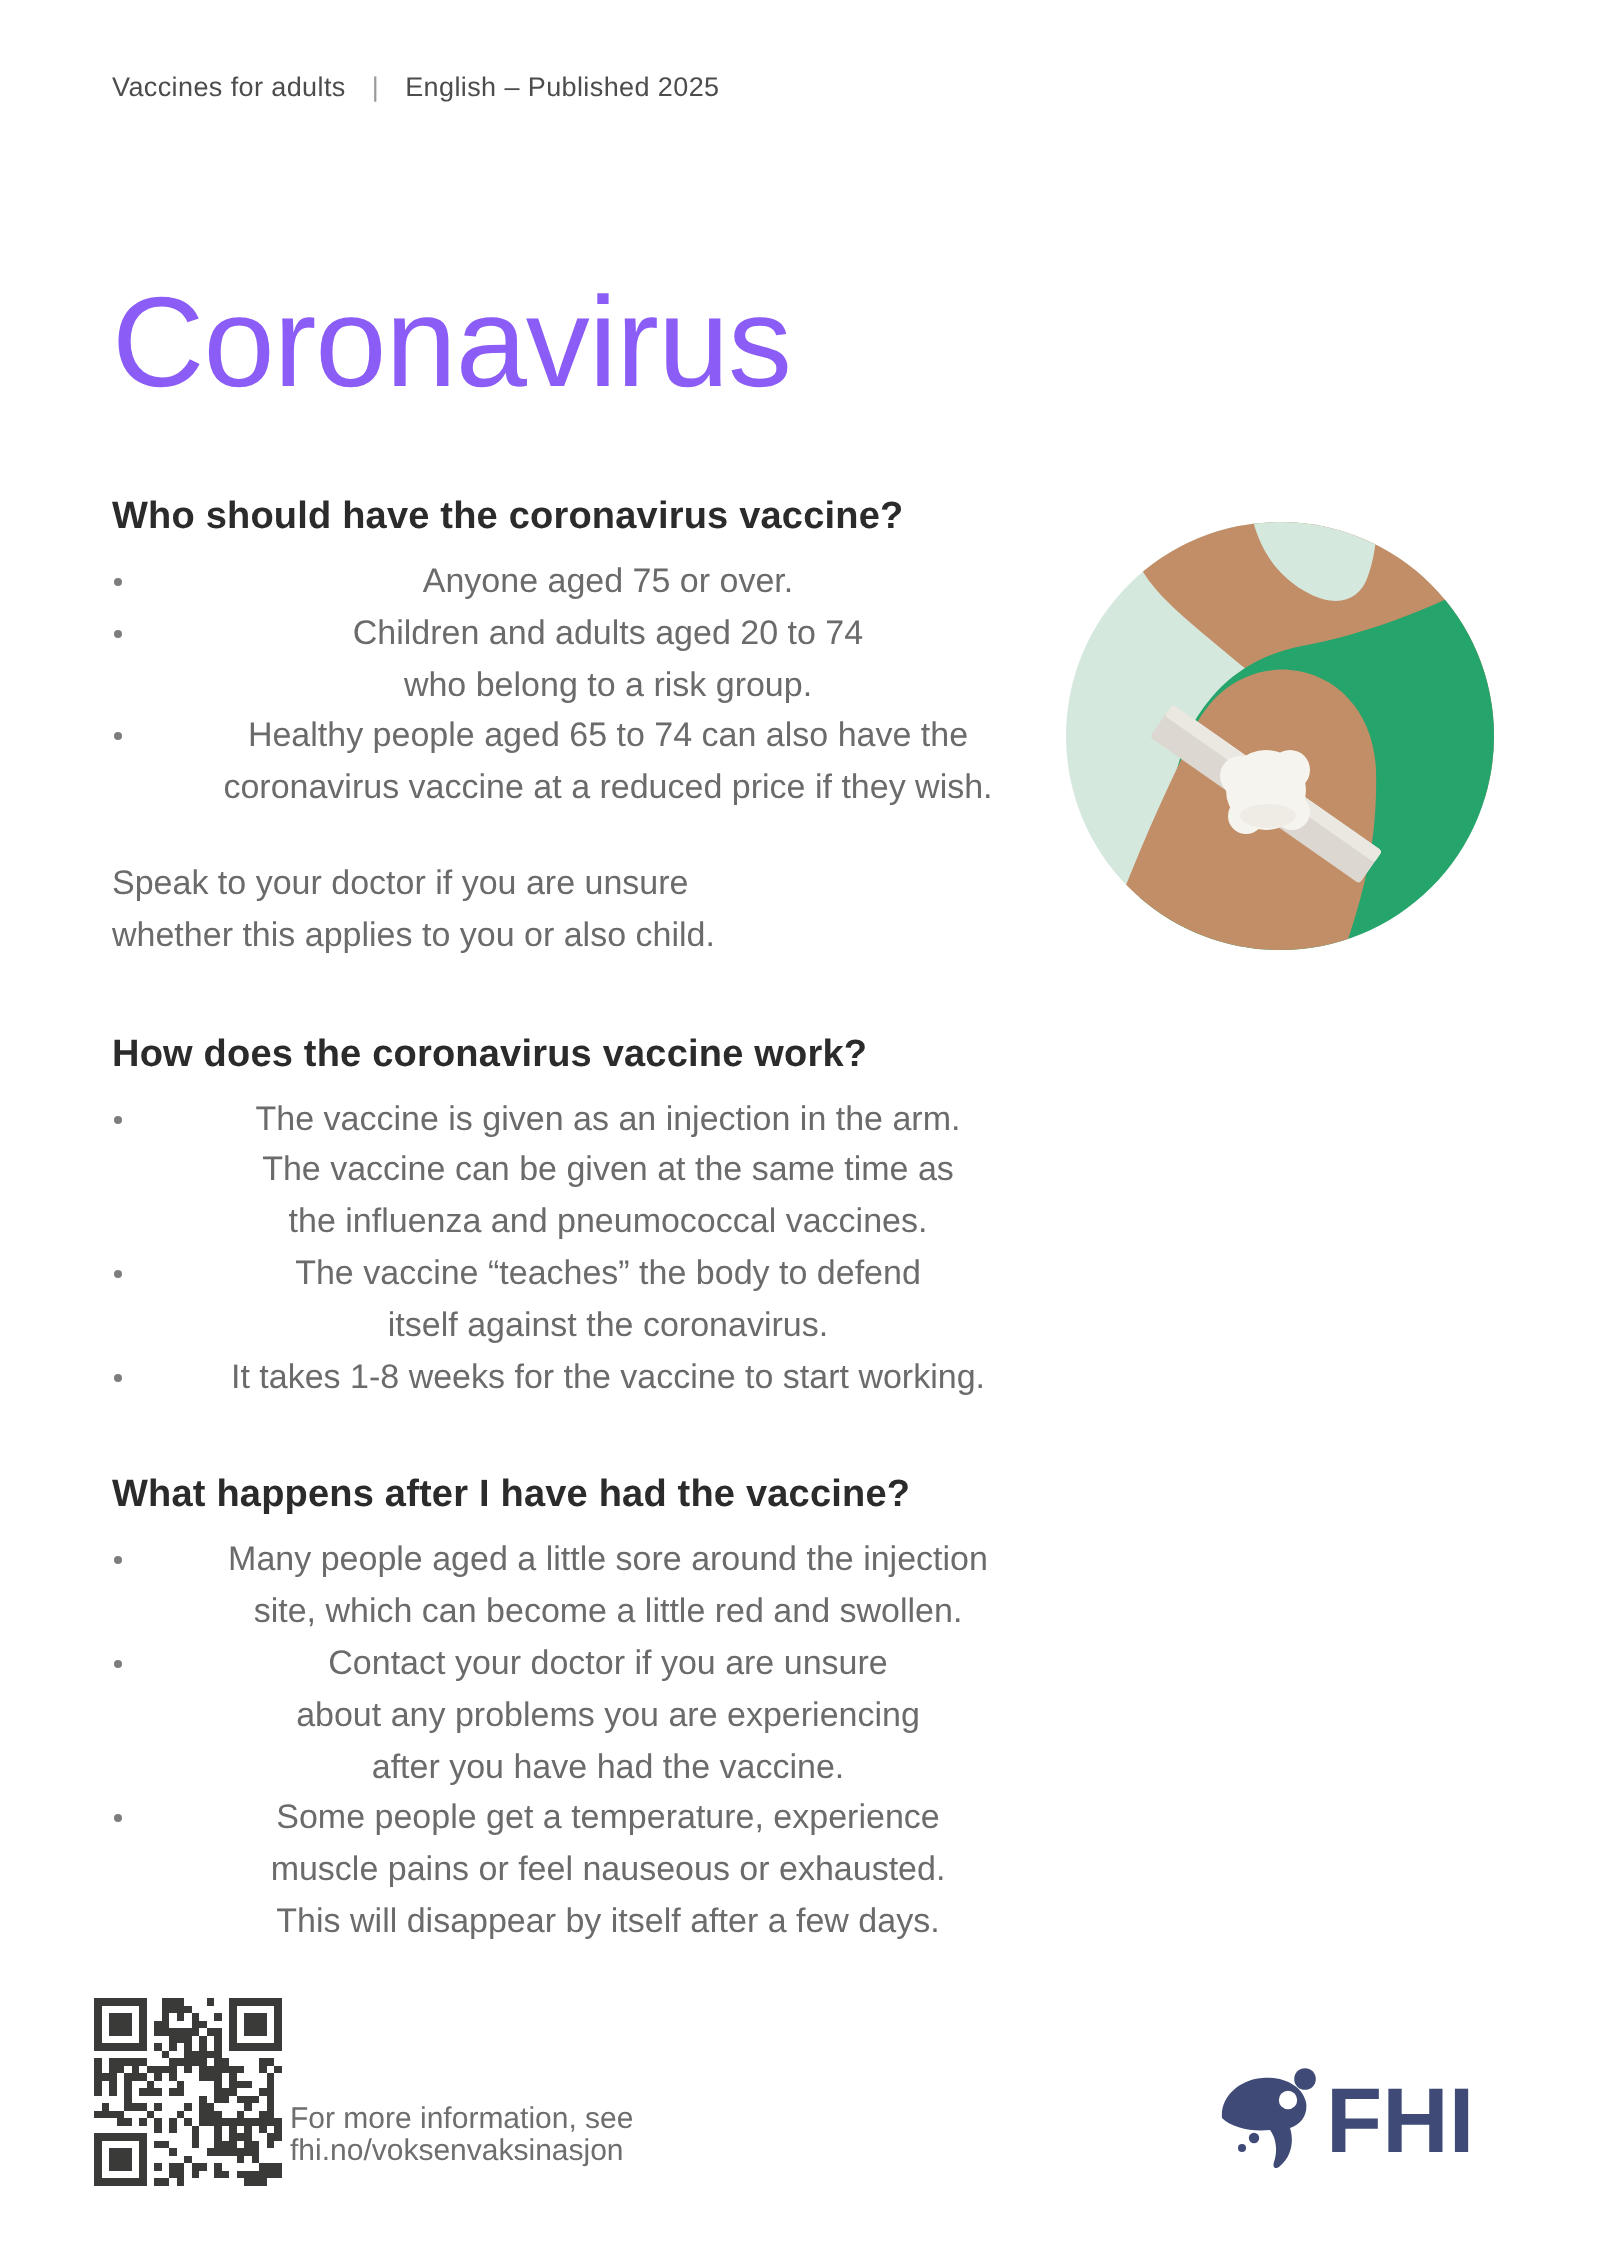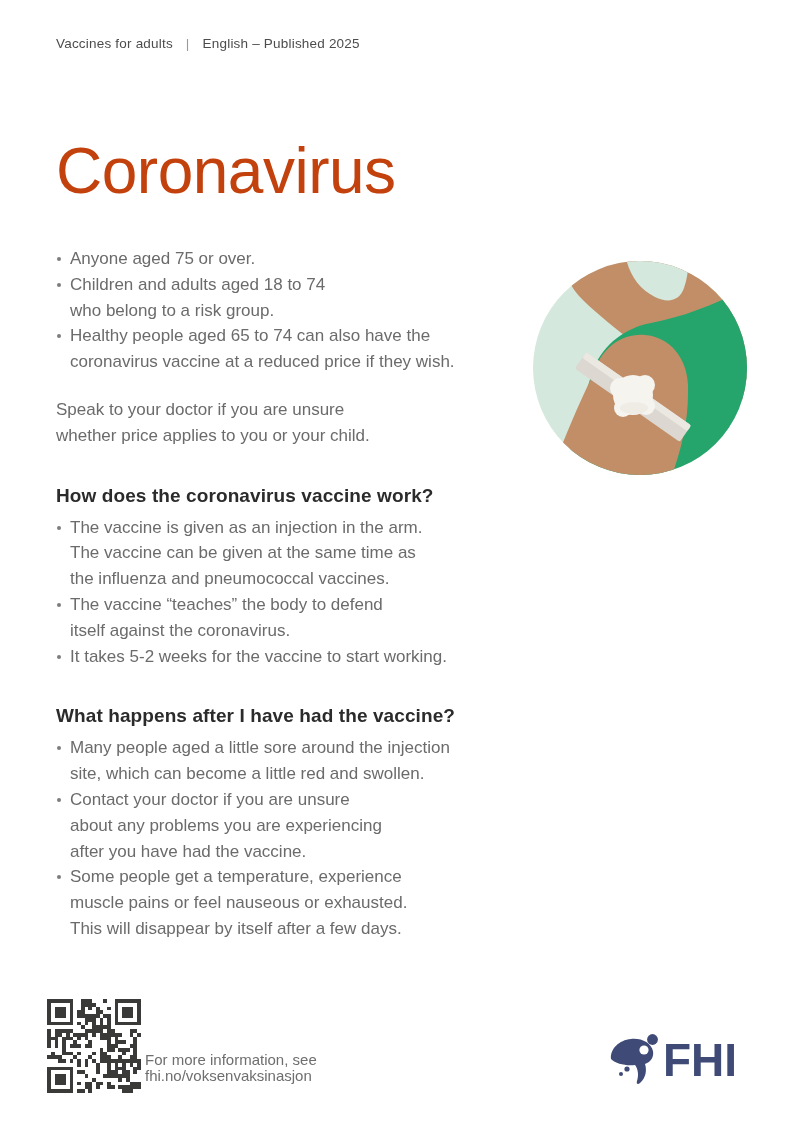--- a/index.html
+++ b/index.html
@@ -5,27 +5,27 @@
   html,body{margin:0;padding:0;background:#ffffff;}
   #page{position:relative;width:800px;height:1131px;background:#ffffff;overflow:hidden;
         font-family:"Liberation Sans",sans-serif;}
 
   
   .meta{position:absolute;left:56px;top:36px;font-size:13.5px;color:#4c4c4c;letter-spacing:.2px;}
   .meta .sep{color:#9a9a9a;margin:0 13px;}
 
   
   h1{position:absolute;left:56px;top:139px;margin:0;font-size:64px;line-height:1;
-     font-weight:500;color:#c2410c;letter-spacing:-.5px;}
+     font-weight:500;color:#8b5cf6;letter-spacing:-.5px;}
 
   
   .content{position:absolute;left:56px;top:246px;width:482px;}
   section+section{margin-top:34px;}
   h2{margin:0 0 6px 0;font-size:19px;line-height:26px;font-weight:700;color:#2b2b2b;letter-spacing:.1px;}
-  ul{margin:0;padding:0;list-style:none;}
+  ul{margin:0;padding:0;list-style:none;text-align:center;}
   li{position:relative;padding-left:14px;font-size:17px;line-height:25.8px;color:#6b6b6b;white-space:pre-line;}
   li::before{content:"";position:absolute;left:1px;top:11px;width:4px;height:4px;border-radius:50%;background:#7d7d7d;}
   .note{margin:22px 0 0 0;font-size:17px;line-height:25.8px;color:#6b6b6b;white-space:pre-line;}
 
   
   .illustration{position:absolute;left:533px;top:261px;width:214px;height:214px;margin:0;}
 
   
   .qr{position:absolute;left:47px;top:999px;width:94px;height:94px;}
   .info{position:absolute;left:145px;top:1052px;font-size:15px;line-height:15.5px;color:#6e6e6e;}
@@ -74,40 +74,41 @@
           <circle cx="90" cy="147" r="9"></circle>
         </g>
         <ellipse cx="101" cy="147" rx="14" ry="6" fill="#e9e5de" opacity="0.55"></ellipse>
       </g>
     </svg>
   </figure>
 
   <main class="content">
 
     <section>
+      <h2>Who should have the coronavirus vaccine?</h2>
       <ul>
         <li>Anyone aged 75 or over.</li>
-        <li>Children and adults aged 18 to 74
+        <li>Children and adults aged 20 to 74
 who belong to a risk group.</li>
         <li>Healthy people aged 65 to 74 can also have the
 coronavirus vaccine at a reduced price if they wish.</li>
       </ul>
       <p class="note">Speak to your doctor if you are unsure
-whether price applies to you or your child.</p>
+whether this applies to you or also child.</p>
     </section>
 
     <section>
       <h2>How does the coronavirus vaccine work?</h2>
       <ul>
         <li>The vaccine is given as an injection in the arm.
 The vaccine can be given at the same time as
 the influenza and pneumococcal vaccines.</li>
         <li>The vaccine “teaches” the body to defend
 itself against the coronavirus.</li>
-        <li>It takes 5-2 weeks for the vaccine to start working.</li>
+        <li>It takes 1-8 weeks for the vaccine to start working.</li>
       </ul>
     </section>
 
     <section>
       <h2>What happens after I have had the vaccine?</h2>
       <ul>
         <li>Many people aged a little sore around the injection
 site, which can become a little red and swollen.</li>
         <li>Contact your doctor if you are unsure
 about any problems you are experiencing

